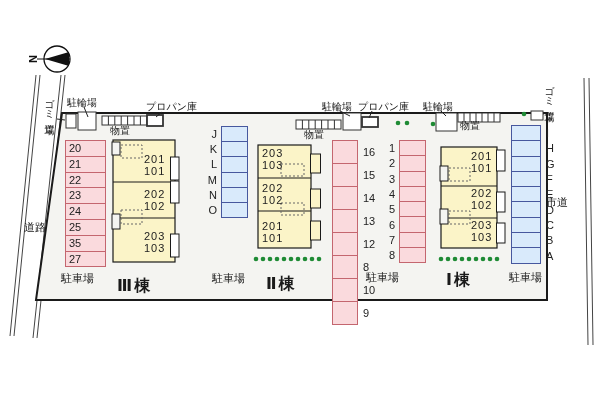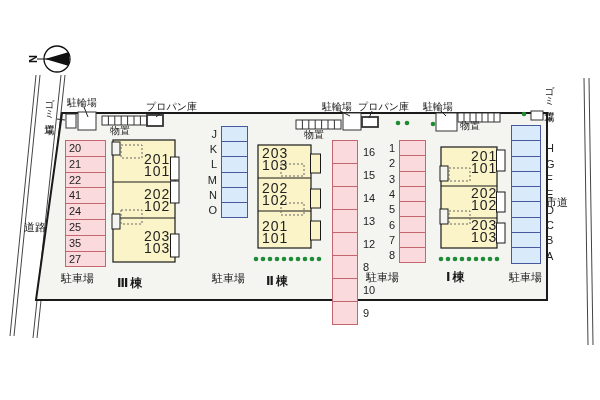--- a/index.html
+++ b/index.html
@@ -3,22 +3,22 @@
 <meta charset="utf-8">
 <style>
   html,body{margin:0;padding:0;background:#fff}
   .canvas{position:relative;width:600px;height:400px;background:#fff;overflow:hidden;
           font-family:"Liberation Sans","DejaVu Sans",sans-serif;color:#1a1a1a}
   .canvas svg{position:absolute;left:0;top:0}
   .lbl{position:absolute;white-space:nowrap;line-height:1.1}
   .s10{font-size:10px}
   .s11{font-size:11px}
   .vert{writing-mode:vertical-rl;text-orientation:upright;letter-spacing:1px;font-size:10px}
-  .bname{font-size:12px;font-weight:bold;letter-spacing:2px}
-  .ulabel{position:absolute;font-size:14px;line-height:11.5px;color:#222;letter-spacing:1px}
+  .bname{font-size:16px;font-weight:bold;letter-spacing:2px}
+  .ulabel{position:absolute;font-size:11px;line-height:11.5px;color:#222;letter-spacing:1px}
   .pcol{position:absolute}
   .prow{position:relative;box-sizing:border-box}
   .prow + .prow, .pgrp + .pgrp > .prow:first-child{margin-top:-1px}
   .pink{background:#fadadd;border:1px solid #c4666f}
   .blue{background:#d9eafb;border:1px solid #47589e}
   .c1 .prow{height:16.8px}
   .c2 .prow{height:16.2px}
   .c3 .prow{height:24px}
   .c4 .prow{height:16.3px}
   .c5 .prow{height:16.3px}
@@ -217,21 +217,21 @@
   <div class="prow pink">
       <span class="plabel in-l">20</span>
     </div>
       <div class="prow pink">
       <span class="plabel in-l">21</span>
     </div>
       <div class="prow pink">
       <span class="plabel in-l">22</span>
     </div>
       <div class="prow pink">
-      <span class="plabel in-l">41</span>
+      <span class="plabel in-l">23</span>
     </div>
       <div class="prow pink">
       <span class="plabel in-l">24</span>
     </div>
       <div class="prow pink">
       <span class="plabel in-l">25</span>
     </div>
       <div class="prow pink">
       <span class="plabel in-l">35</span>
     </div>

